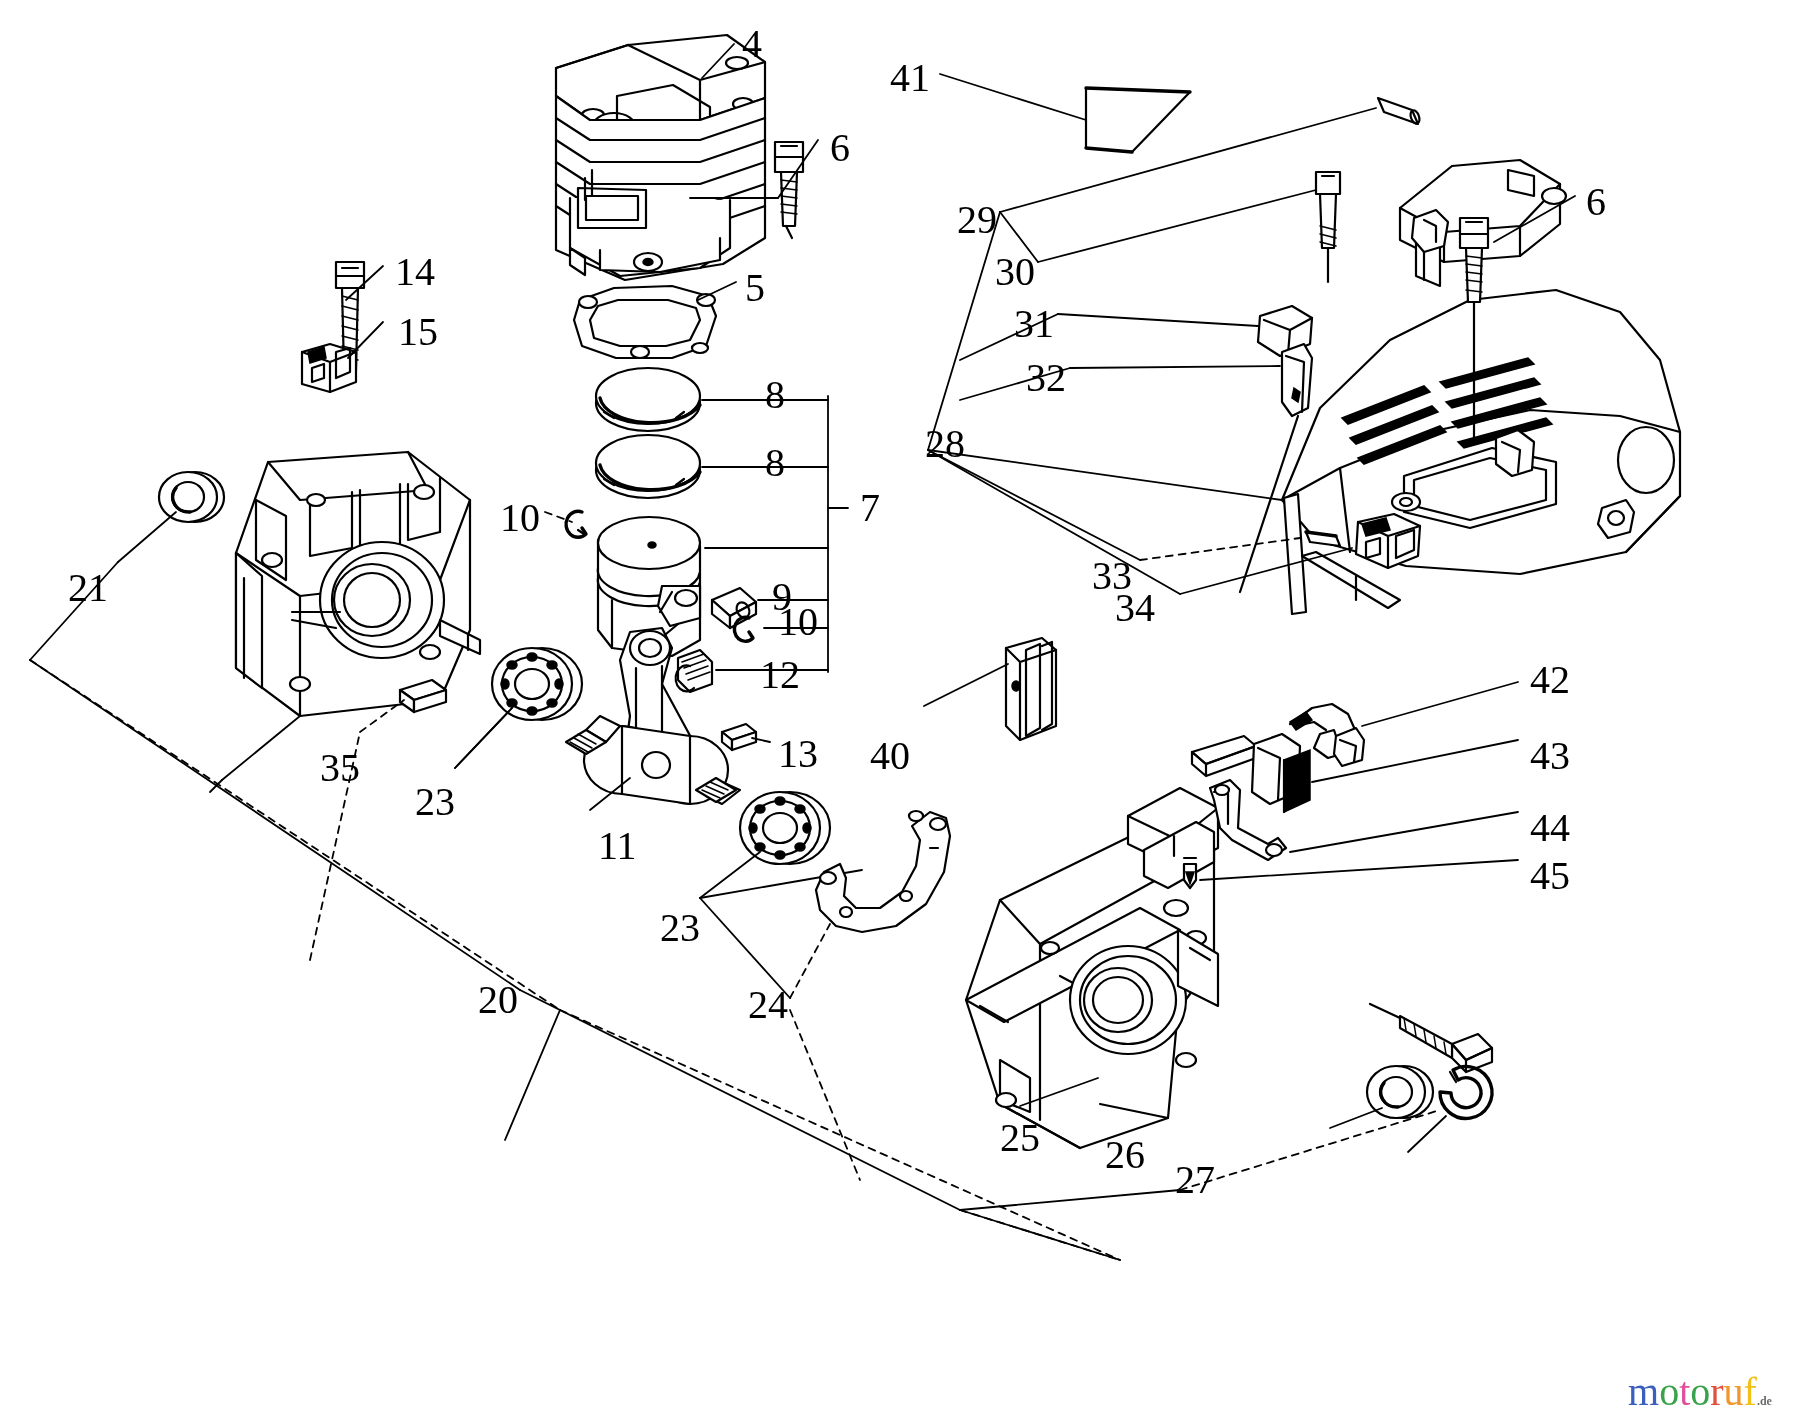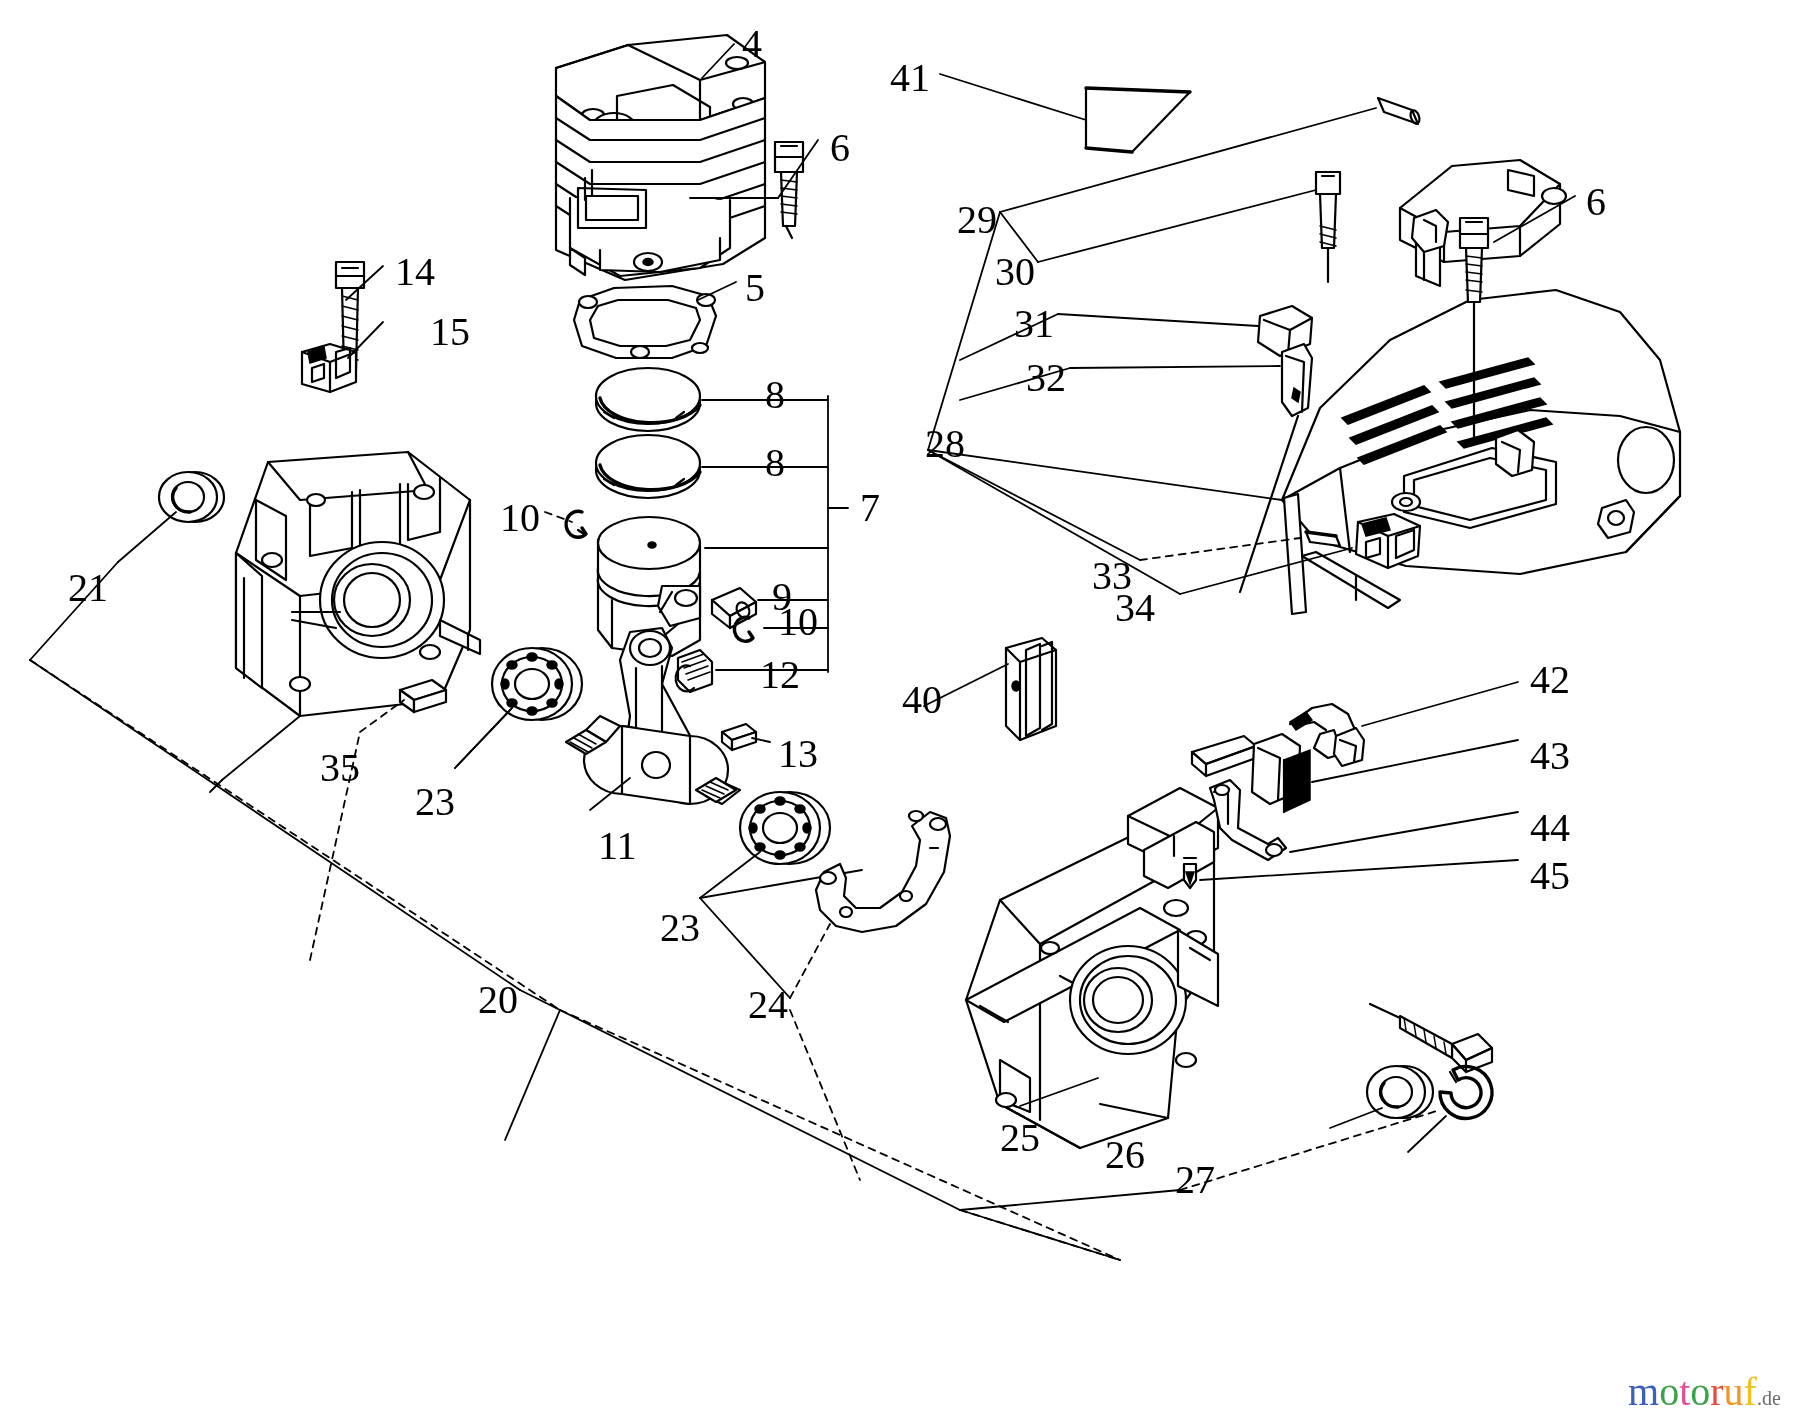--- a/index.html
+++ b/index.html
@@ -5,21 +5,21 @@
   html,body{margin:0;padding:0;background:#fff;}
   body{width:1800px;height:1425px;position:relative;overflow:hidden;
        font-family:"Liberation Serif", serif;}
   #stage{position:absolute;left:0;top:0;width:1800px;height:1425px;}
   svg.layer{position:absolute;left:0;top:0;width:1800px;height:1425px;}
   .lbl{position:absolute;font-family:"Liberation Serif",serif;font-size:40px;
        color:#000;line-height:1;white-space:nowrap;}
   .logo{position:absolute;font-family:"Liberation Serif",serif;font-size:40px;
         letter-spacing:0px;white-space:nowrap;}
   .logo span{display:inline-block;}
-  .logo .de{font-size:20px;color:#6b6b6b;}
+  .logo .de{font-size:12px;color:#6b6b6b;font-weight:bold;}
 </style>
 </head>
 <body>
 
 <div id="stage">
 
 <svg class="layer" viewBox="0 0 1800 1425">
   <defs>
     <style>
       .s{fill:none;stroke:#000;stroke-width:2.2;stroke-linejoin:round;stroke-linecap:round;}
@@ -514,38 +514,38 @@
 
 <div>
   <div class="lbl" style="left:742px;top:24px;">4</div>
   <div class="lbl" style="left:890px;top:58px;">41</div>
   <div class="lbl" style="left:830px;top:128px;">6</div>
   <div class="lbl" style="left:1586px;top:182px;">6</div>
   <div class="lbl" style="left:957px;top:200px;">29</div>
   <div class="lbl" style="left:395px;top:252px;">14</div>
   <div class="lbl" style="left:995px;top:252px;">30</div>
   <div class="lbl" style="left:745px;top:268px;">5</div>
-  <div class="lbl" style="left:398px;top:312px;margin-left:32px;">15</div>
+  <div class="lbl" style="left:398px;top:312px;">15</div>
   <div class="lbl" style="left:1014px;top:304px;">31</div>
   <div class="lbl" style="left:1026px;top:358px;">32</div>
   <div class="lbl" style="left:765px;top:375px;">8</div>
   <div class="lbl" style="left:925px;top:424px;">28</div>
   <div class="lbl" style="left:765px;top:443px;">8</div>
   <div class="lbl" style="left:68px;top:568px;">21</div>
   <div class="lbl" style="left:860px;top:488px;">7</div>
   <div class="lbl" style="left:500px;top:498px;">10</div>
   <div class="lbl" style="left:772px;top:577px;">9</div>
   <div class="lbl" style="left:778px;top:602px;">10</div>
   <div class="lbl" style="left:1092px;top:556px;">33</div>
   <div class="lbl" style="left:1115px;top:588px;">34</div>
   <div class="lbl" style="left:760px;top:655px;font-family:Liberation Serif, serif;">12</div>
   <div class="lbl" style="left:1530px;top:660px;">42</div>
   <div class="lbl" style="left:320px;top:748px;">35</div>
   <div class="lbl" style="left:778px;top:734px;">13</div>
-  <div class="lbl" style="left:870px;top:680px;margin-left:32px;">40</div>
+  <div class="lbl" style="left:870px;top:736px;">40</div>
   <div class="lbl" style="left:1530px;top:736px;">43</div>
   <div class="lbl" style="left:415px;top:782px;">23</div>
   <div class="lbl" style="left:1530px;top:808px;text-align:right;">44</div>
   <div class="lbl" style="left:558px;top:826px;margin-left:40px;">11</div>
   <div class="lbl" style="left:1530px;top:856px;">45</div>
   <div class="lbl" style="left:660px;top:908px;">23</div>
   <div class="lbl" style="left:478px;top:980px;">20</div>
   <div class="lbl" style="left:748px;top:985px;">24</div>
   <div class="lbl" style="left:1000px;top:1118px;">25</div>
   <div class="lbl" style="left:1105px;top:1135px;">26</div>

